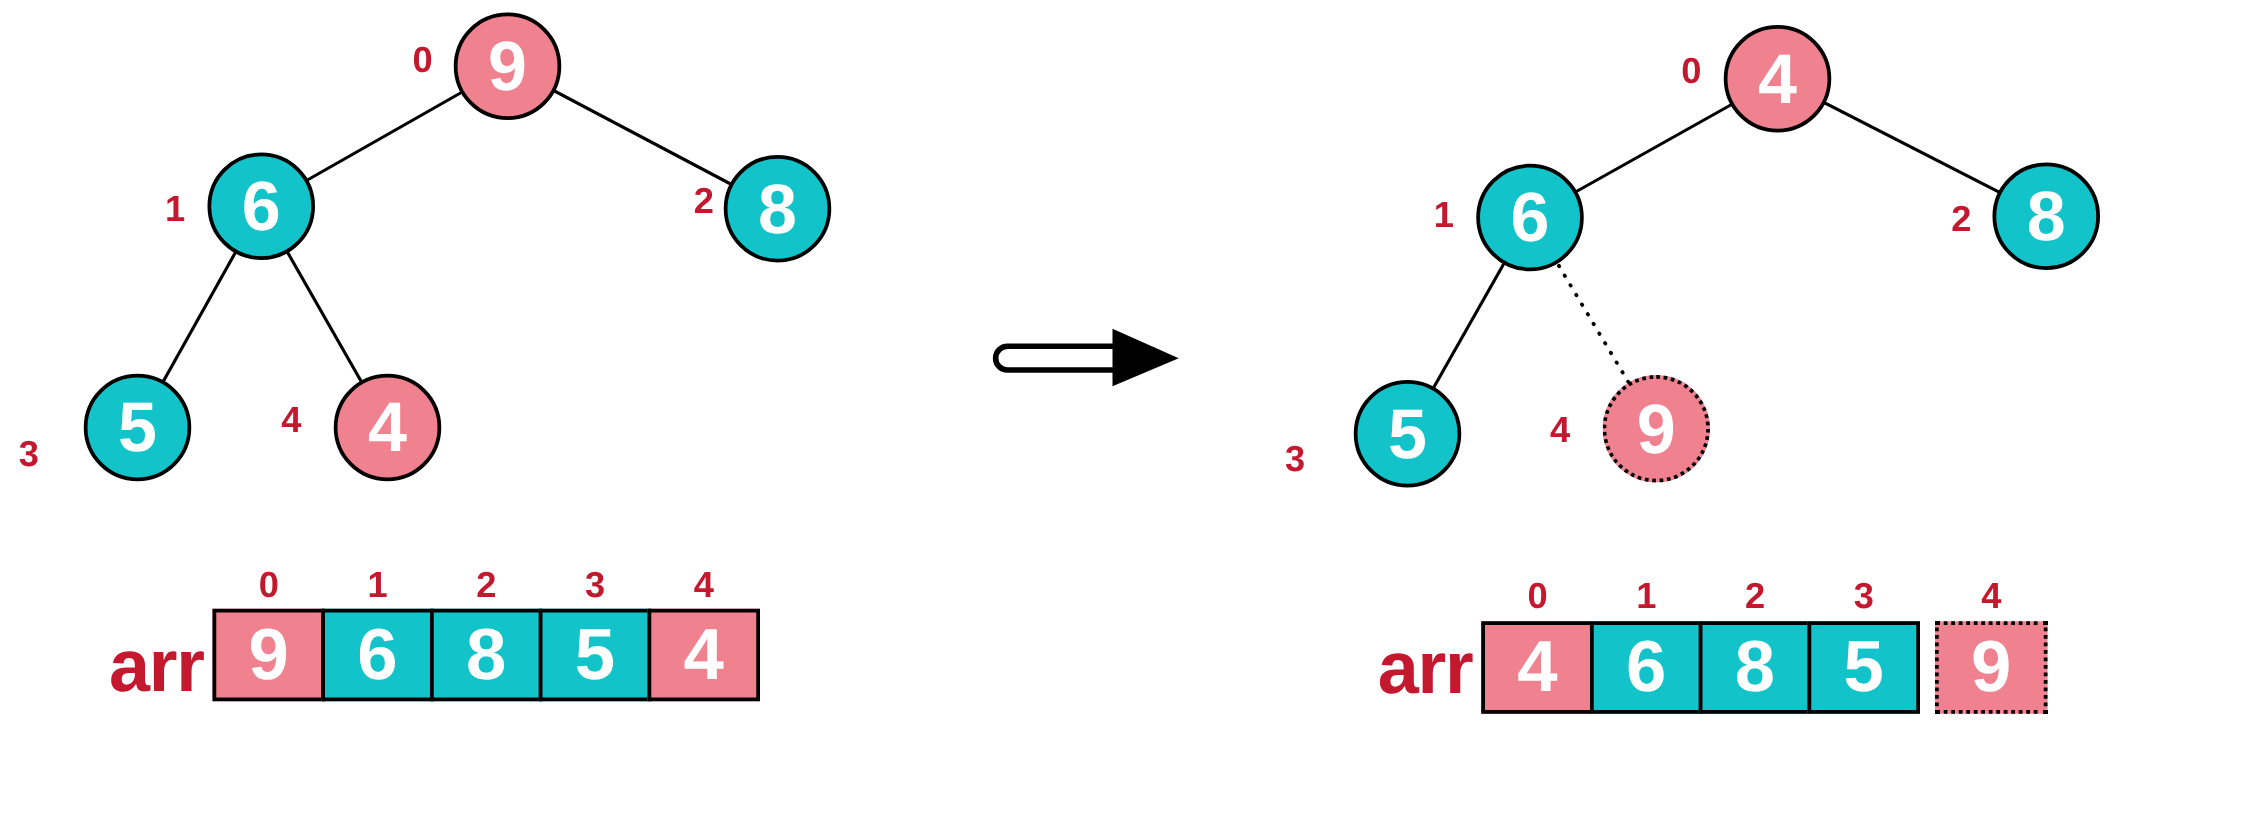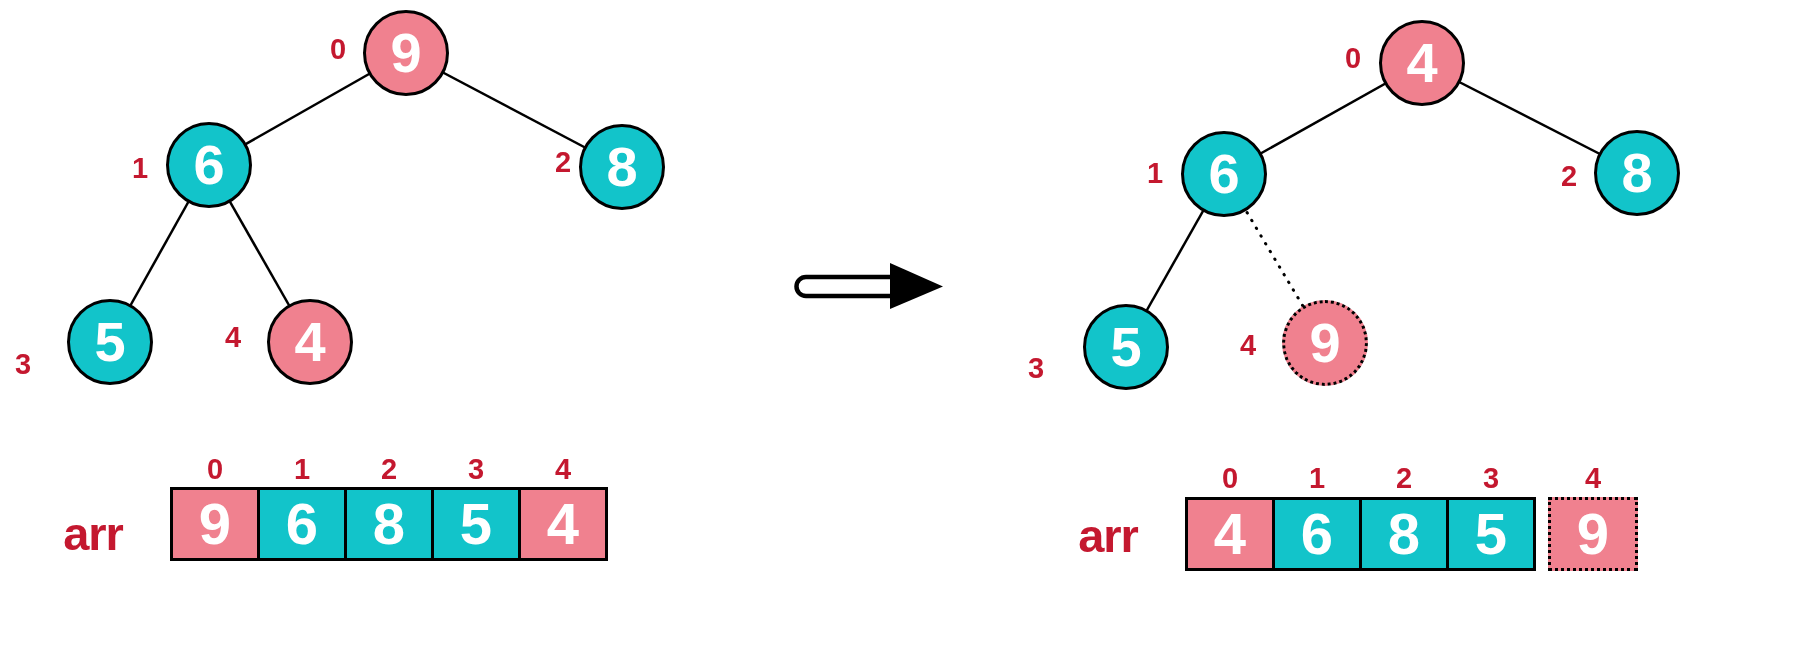--- a/index.html
+++ b/index.html
@@ -29,21 +29,21 @@
   }
   .cell[data-color="pink"]{background:var(--pink);}
   .cell[data-color="teal"]{background:var(--teal);}
   .cell.ghost{position:absolute;border-style:dotted;margin:0;}
   .arr-index{
     position:absolute;transform:translate(-50%,-50%);
     color:var(--red);font-weight:bold;font-size:29px;line-height:1;
   }
   .arr-label{
     position:absolute;transform:translate(-50%,-50%);
-    color:var(--red);font-weight:bold;font-size:47px;letter-spacing:-1px;line-height:1;
+    color:var(--red);font-weight:bold;font-size:59px;letter-spacing:-1px;line-height:1;margin-left:32px;
   }
 </style>
 </head>
 <body>
 
 <div class="canvas">
 
   <svg class="edges" width="1800" height="654" viewBox="0 0 1800 654">
 
     <line x1="406" y1="53" x2="209" y2="165" stroke="#000" stroke-width="2.5"></line>

